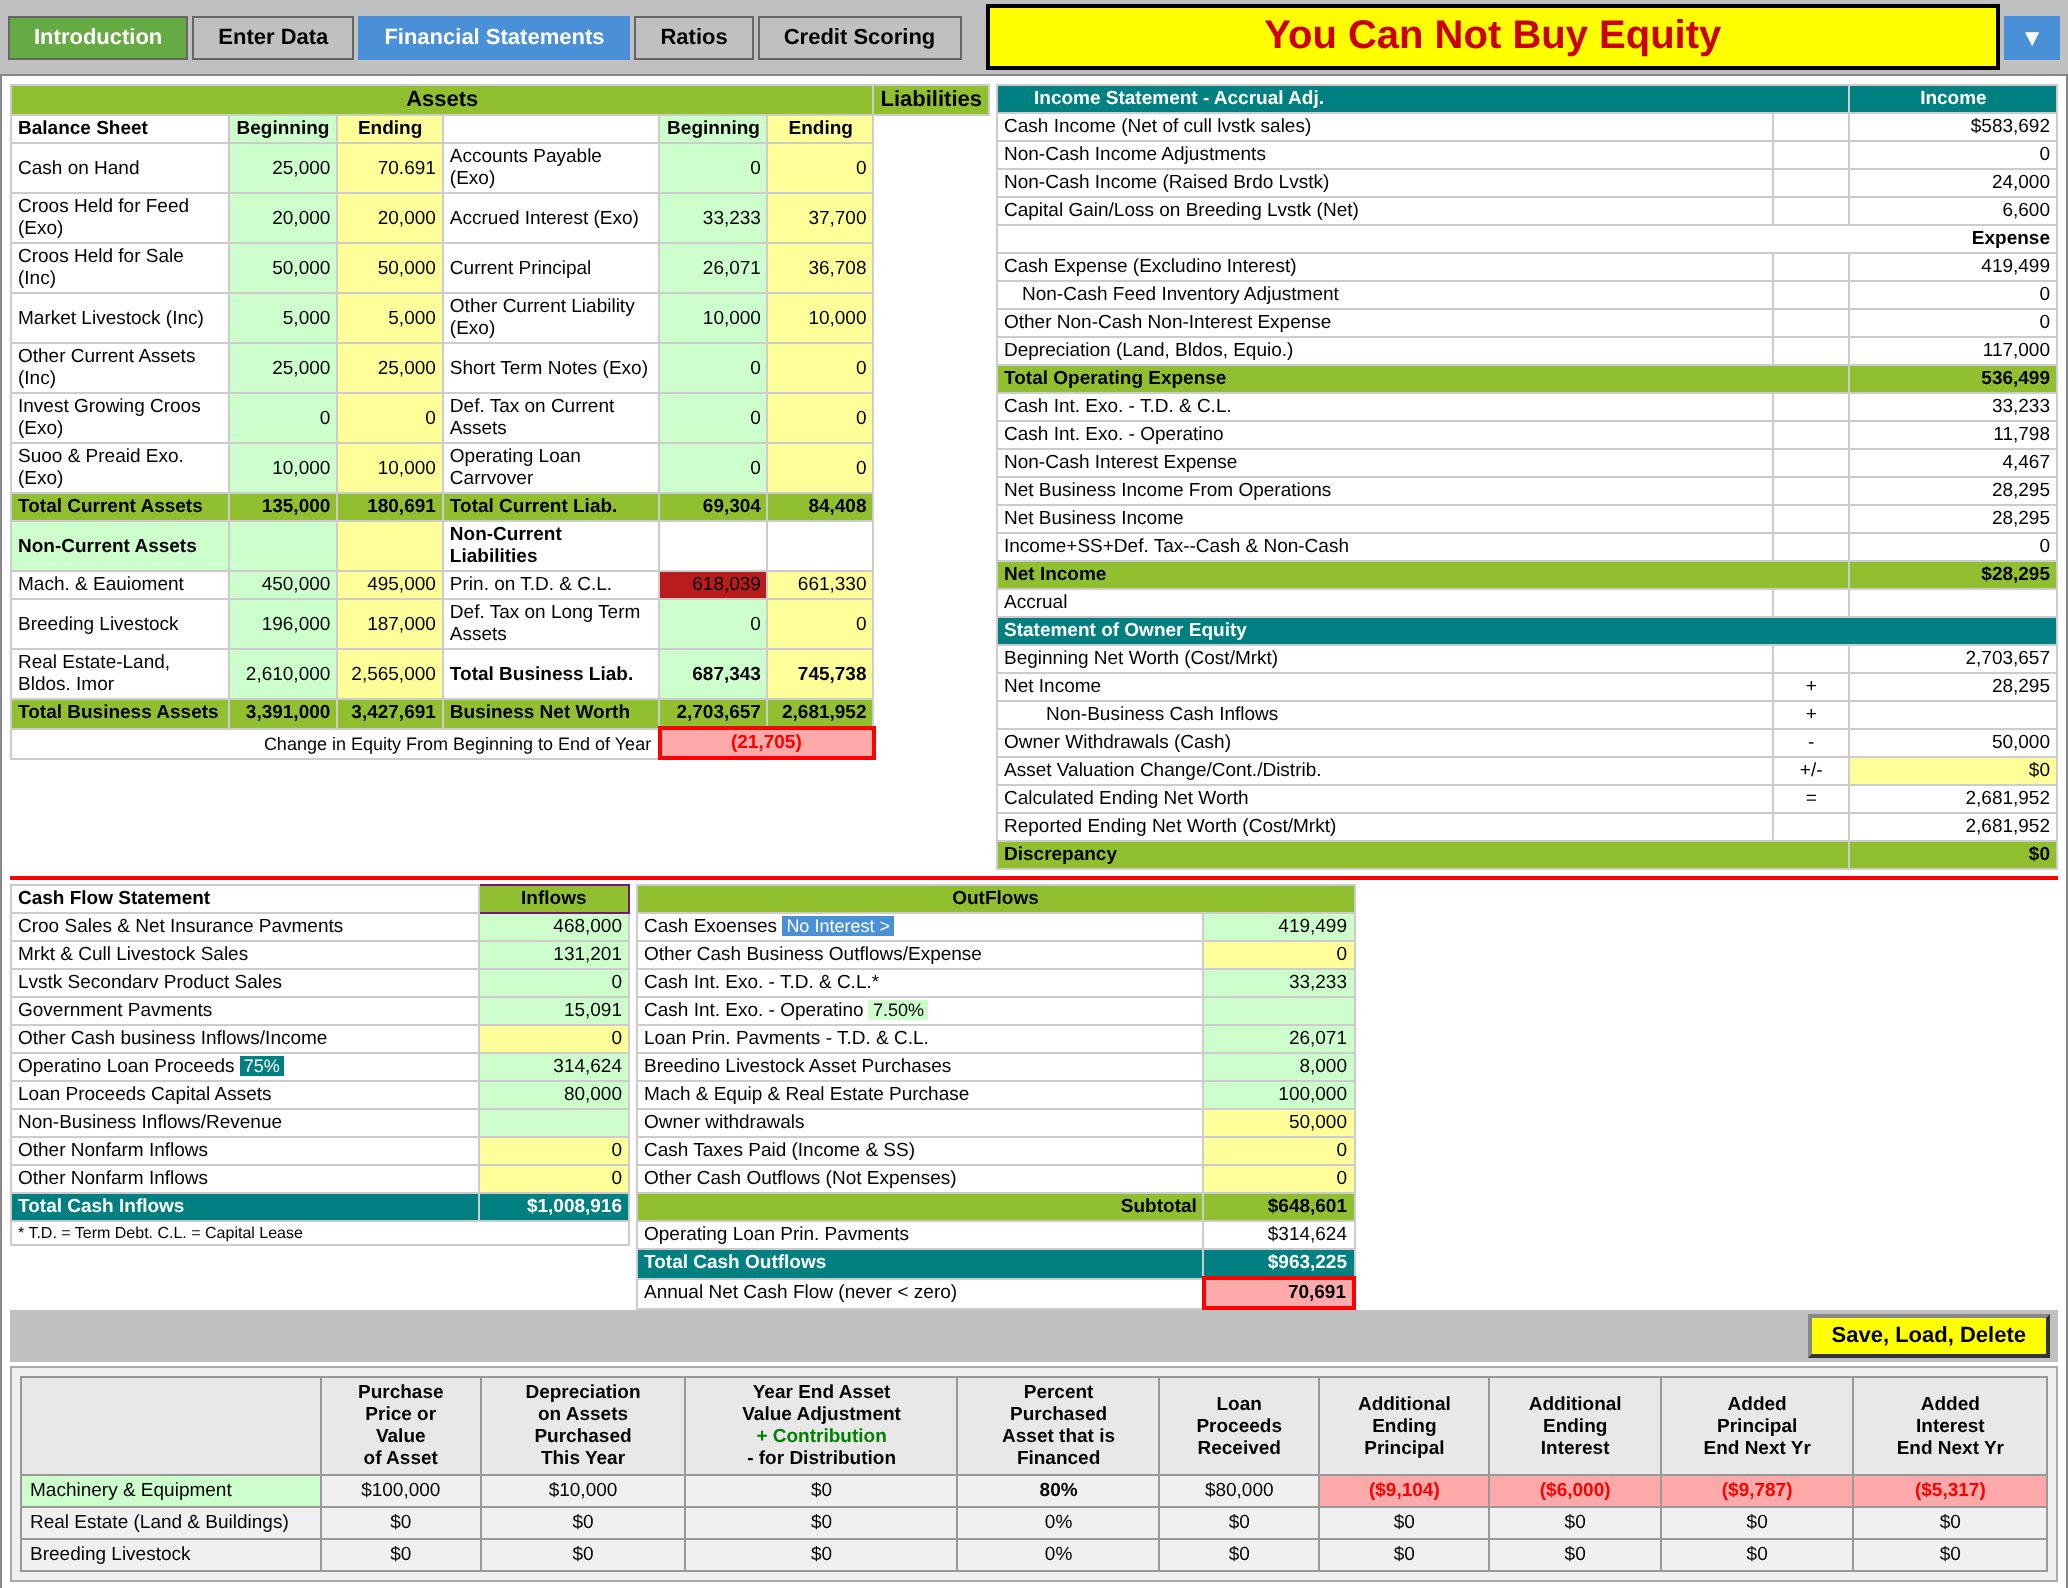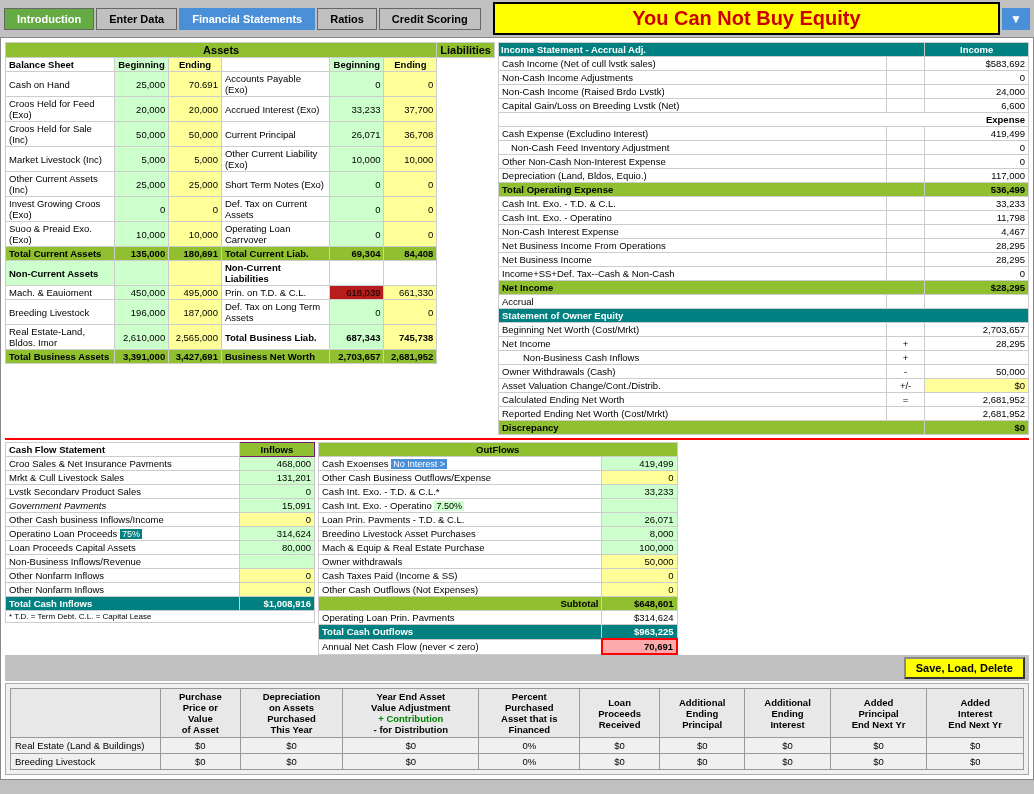--- a/index.html
+++ b/index.html
@@ -171,29 +171,33 @@
           </tr>
           <tr style="background:#90c030;">
             <td class="bold">Total Business Assets</td>
             <td class="text-right bold">3,391,000</td>
             <td class="text-right bold">3,427,691</td>
             <td class="bold">Business Net Worth</td>
             <td class="text-right bold">2,703,657</td>
             <td class="text-right bold">2,681,952</td>
           </tr>
 
+          <tr>
+            <td colspan="4" class="text-right" style="font-size:9px;">Change in Equity From Beginning to End of Year</td>
+            <td colspan="2" class="text-center" style="background:#ffaaaa; color:red; font-weight:bold; border:2px solid red;">(21,705)</td>
+          </tr>
         </tbody>
       </table>
     </div>
 
     <div style="flex:1;">
       <table style="width:100%; border-collapse:collapse; font-size:9.5px;">
         <thead>
           <tr>
-            <td colspan="2" style="background:#008080; color:white; font-weight:bold; padding:1px 2px; border:1px solid #ccc;">Income Statement - Accrual Adj.</td>
+            <td colspan="2" style="background:#008080; color:white; font-weight:bold; padding:1px 18px; border:1px solid #ccc;">Income Statement - Accrual Adj.</td>
             <td style="background:#008080; color:white; font-weight:bold; text-align:center; border:1px solid #ccc;">Income</td>
           </tr>
         </thead>
         <tbody>
           <tr>
               <td style="border:1px solid #ccc;">Cash Income (Net of cull lvstk sales)</td>
               <td style="border:1px solid #ccc;"></td>
               <td class="text-right" style="border:1px solid #ccc;">$583,692</td>
             </tr>
           <tr>
@@ -343,21 +347,21 @@
             </tr>
           <tr>
               <td style="border:1px solid #ccc;">Mrkt &amp; Cull Livestock Sales</td>
               <td class="text-right" style="border:1px solid #ccc; background:#ccffcc;">131,201</td>
             </tr>
           <tr>
               <td style="border:1px solid #ccc;">Lvstk Secondarv Product Sales</td>
               <td class="text-right" style="border:1px solid #ccc; background:#ccffcc;">0</td>
             </tr>
           <tr>
-              <td style="border:1px solid #ccc;font-style:italic;">Government Pavments</td>
+              <td style="border:1px solid #ccc;">Government Pavments</td>
               <td class="text-right" style="border:1px solid #ccc; background:#ccffcc;">15,091</td>
             </tr>
           <tr>
               <td style="border:1px solid #ccc;">Other Cash business Inflows/Income</td>
               <td class="text-right" style="border:1px solid #ccc; background:#ffff99;">0</td>
             </tr>
           <tr>
             <td style="border:1px solid #ccc;">Operatino Loan Proceeds <span style="background:#008080; color:white; padding:0 2px; font-size:9px;">75%</span></td>
             <td class="text-right" style="border:1px solid #ccc; background:#ccffcc;">314,624</td>
           </tr>
@@ -474,20 +478,32 @@
           <th><strong>Percent<br>Purchased<br>Asset that is<br>Financed</strong></th>
           <th>Loan<br>Proceeds<br>Received</th>
           <th>Additional<br>Ending<br>Principal</th>
           <th>Additional<br>Ending<br>Interest</th>
           <th>Added<br>Principal<br>End Next Yr</th>
           <th>Added<br>Interest<br>End Next Yr</th>
         </tr>
       </thead>
       <tbody>
 
+        <tr>
+          <td style="text-align:left; background:#ccffcc;">Machinery &amp; Equipment</td>
+          <td>$100,000</td>
+          <td>$10,000</td>
+          <td>$0</td>
+          <td style="font-weight:bold;">80%</td>
+          <td>$80,000</td>
+          <td style="background:#ffaaaa; color:red; font-weight:bold;">($9,104)</td>
+          <td style="background:#ffaaaa; color:red; font-weight:bold;">($6,000)</td>
+          <td style="background:#ffaaaa; color:red; font-weight:bold;">($9,787)</td>
+          <td style="background:#ffaaaa; color:red; font-weight:bold;">($5,317)</td>
+        </tr>
 
         <tr>
           <td style="text-align:left;">Real Estate (Land &amp; Buildings)</td>
           <td>$0</td>
           <td>$0</td>
           <td>$0</td>
           <td>0%</td>
           <td>$0</td>
           <td>$0</td>
           <td>$0</td>

